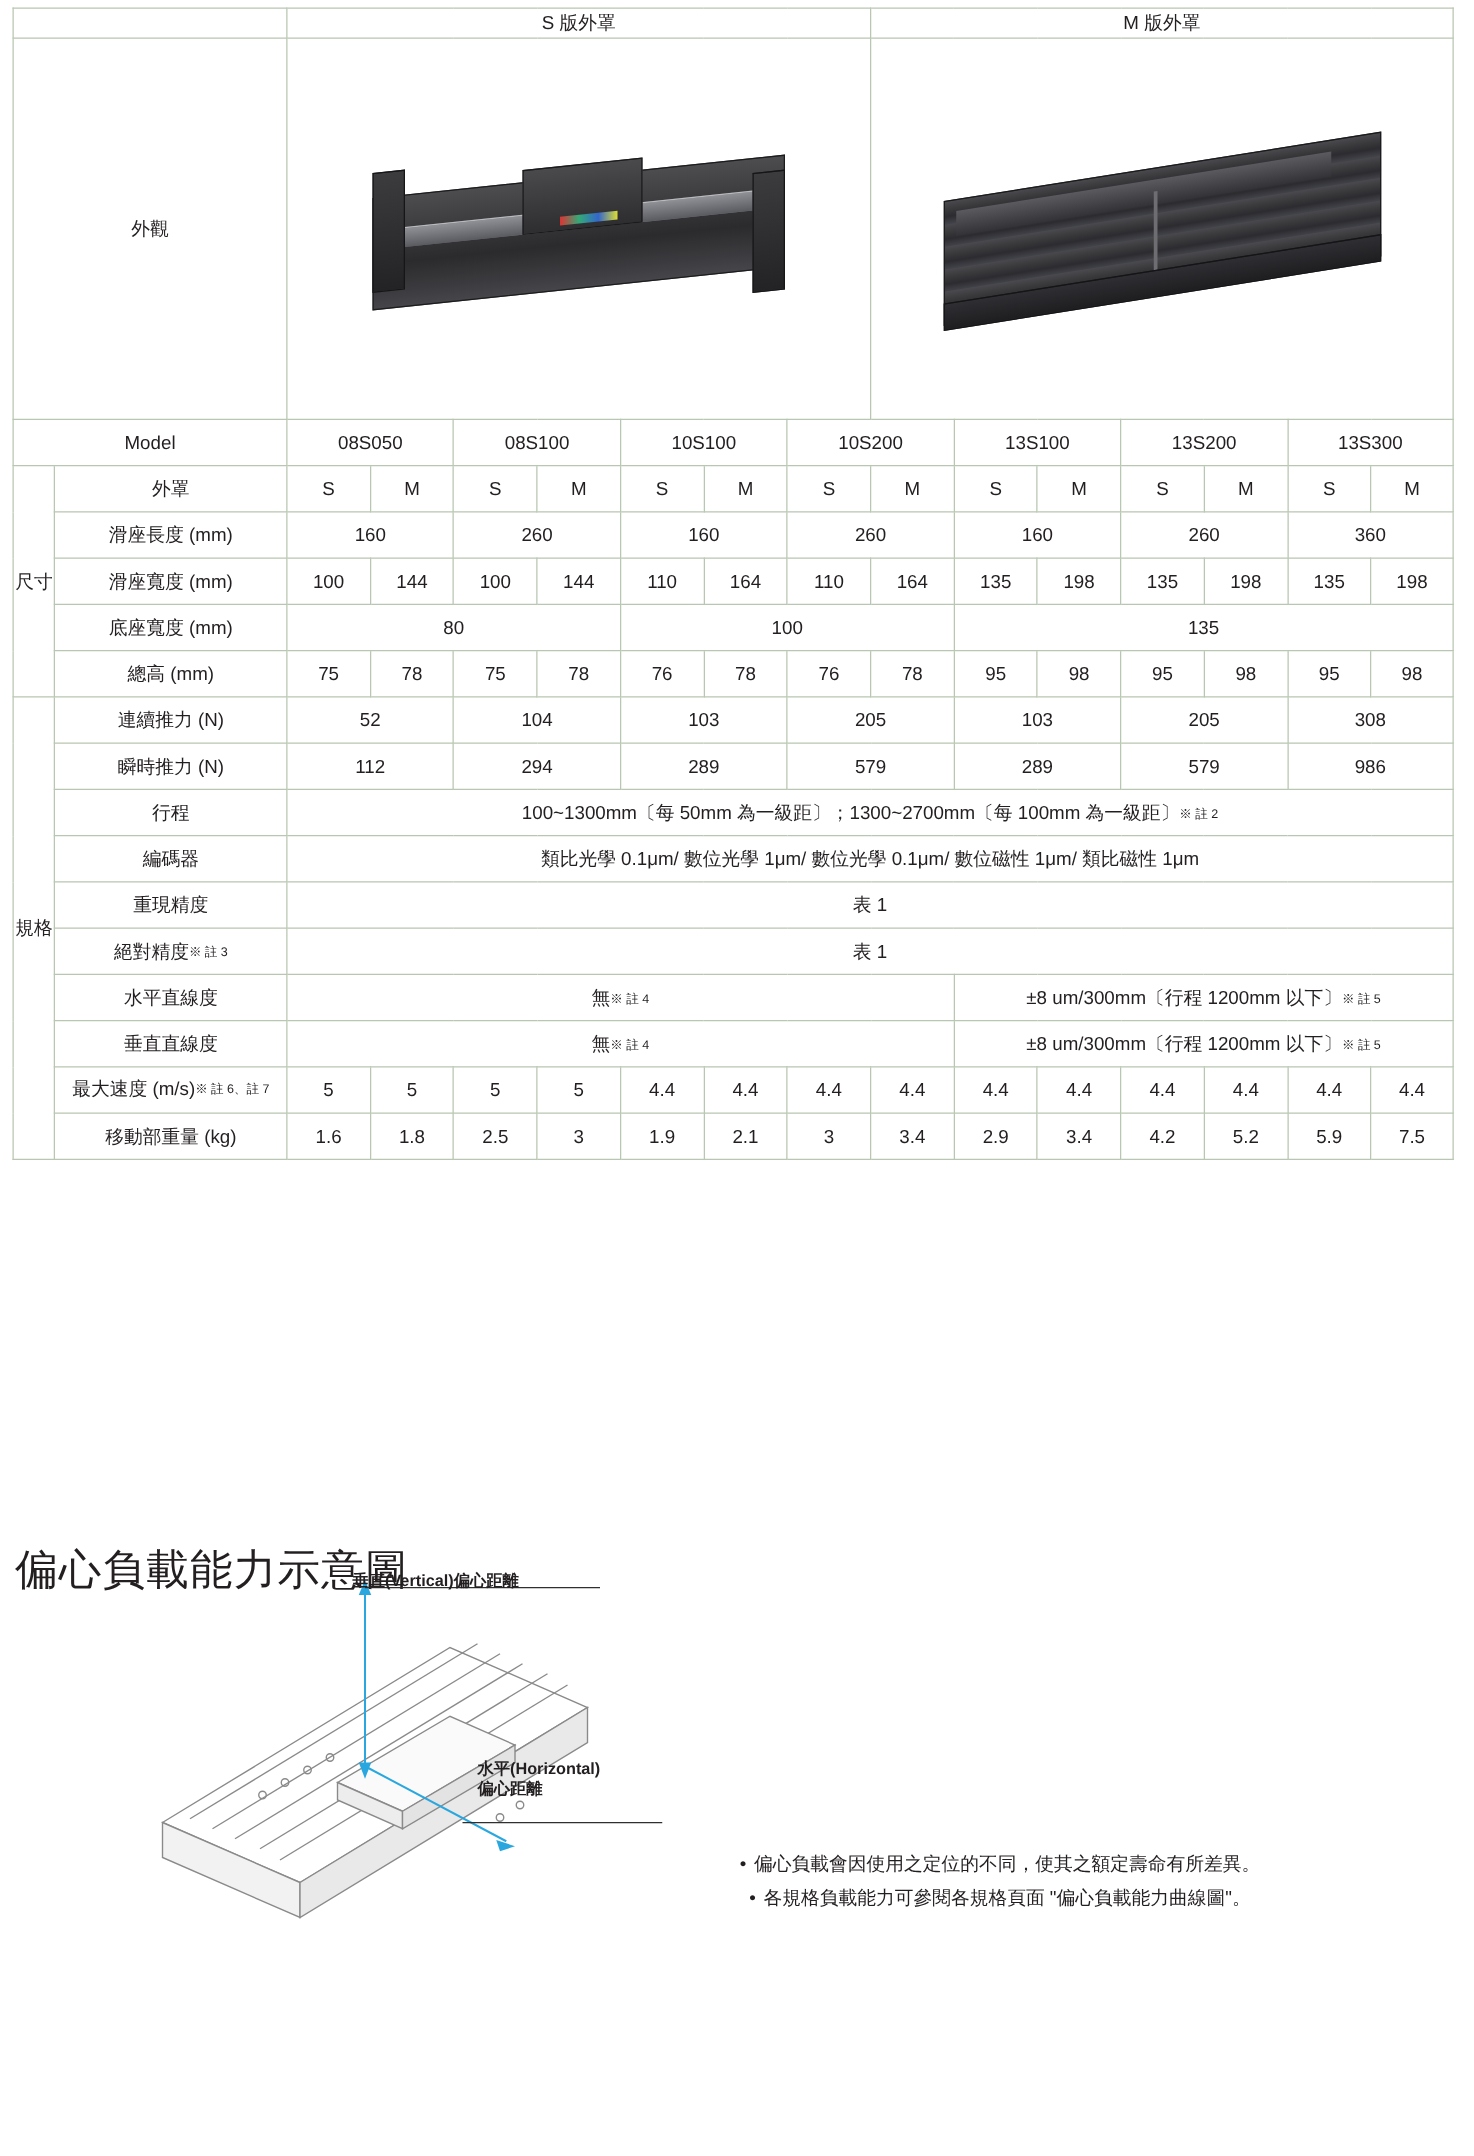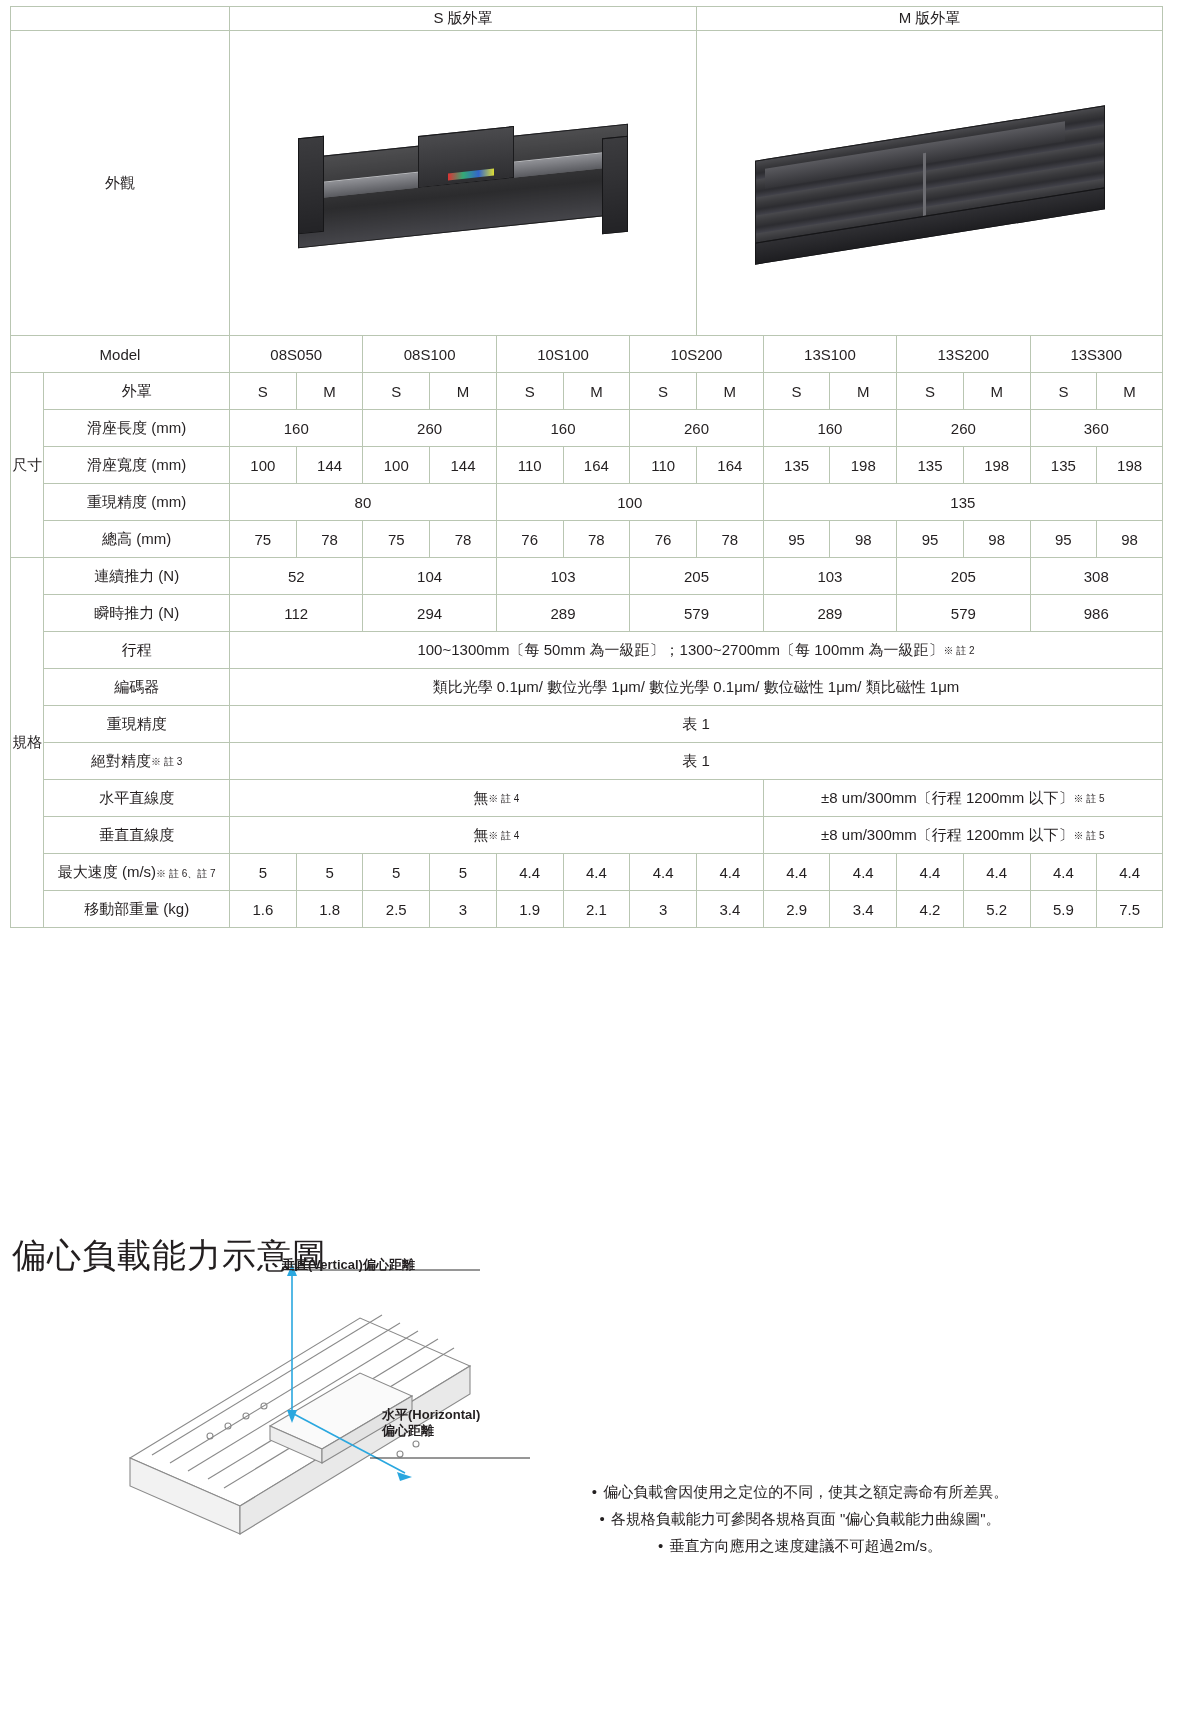--- a/index.html
+++ b/index.html
@@ -235,21 +235,21 @@
       <td>164</td>
       <td>135</td>
       <td>198</td>
       <td>135</td>
       <td>198</td>
       <td>135</td>
       <td>198</td>
     </tr>
 
     <tr class="rowh">
-      <td class="lbl">重現精度 (mm)</td>
+      <td class="lbl">底座寬度 (mm)</td>
       <td colspan="4">80</td>
       <td colspan="4">100</td>
       <td colspan="6">135</td>
     </tr>
 
     <tr class="rowh">
       <td class="lbl">總高 (mm)</td>
       <td>75</td>
       <td>78</td>
       <td>75</td>
@@ -420,16 +420,15 @@
       </g>
     </svg>
     <div class="dimlabel" style="left:222px; top:-2px;">垂直(Vertical)偏心距離</div>
     <div class="dimlabel" style="left:322px; top:148px;">水平(Horizontal)</div>
     <div class="dimlabel" style="left:322px; top:164px;">偏心距離</div>
   </div>
 
   <div class="bullets">
     <div>偏心負載會因使用之定位的不同，使其之額定壽命有所差異。</div>
     <div>各規格負載能力可參閱各規格頁面 "偏心負載能力曲線圖"。</div>
-    <div>垂直方向應用之速度建議不可超過2m/s。</div>
   </div>
 
 </div>
 
 </body></html>

